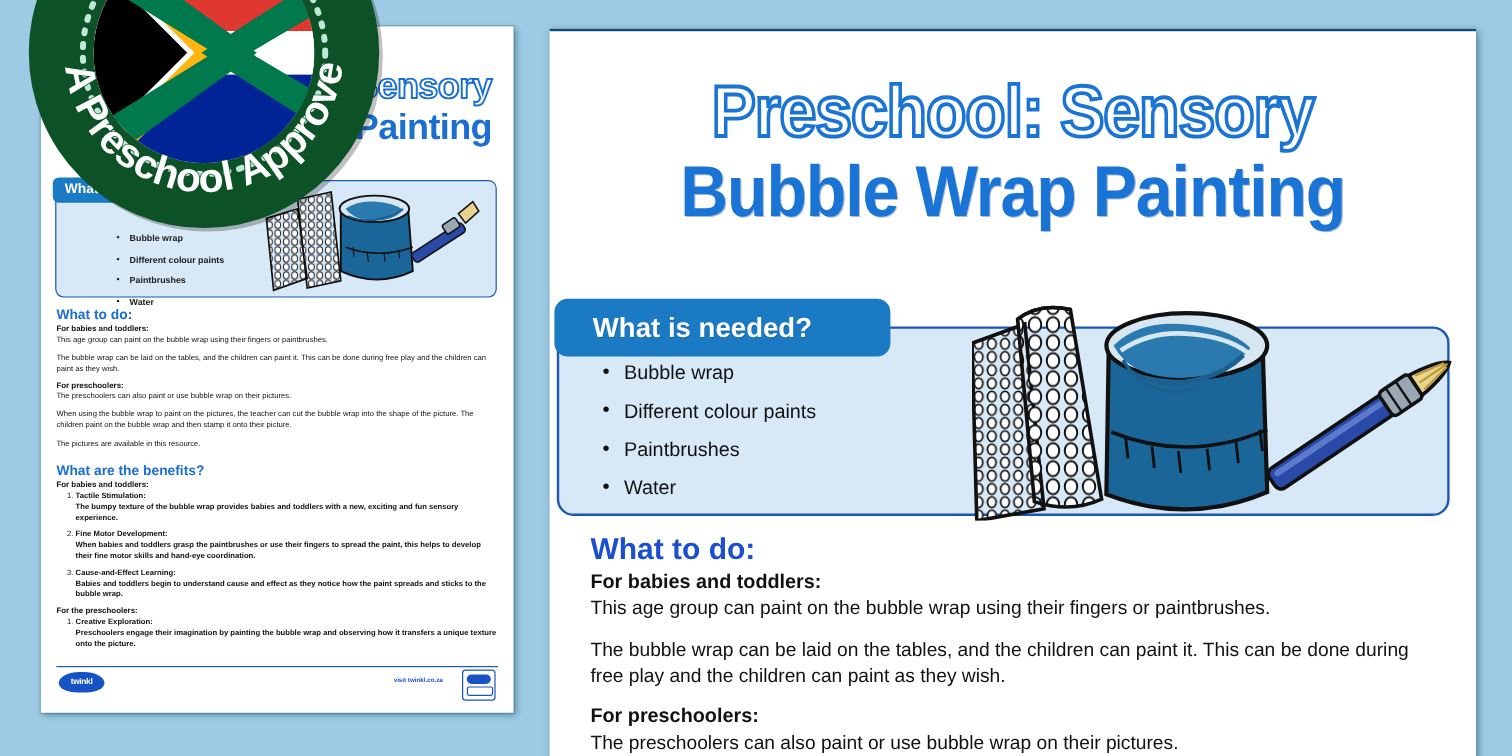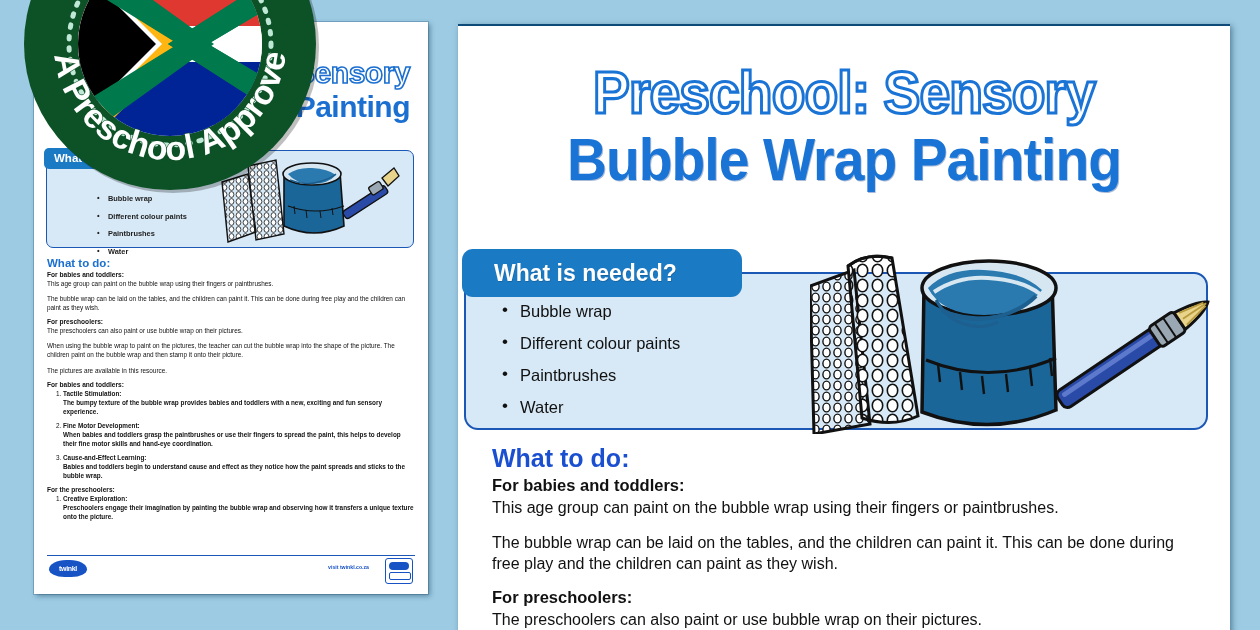--- a/index.html
+++ b/index.html
@@ -344,20 +344,21 @@
     <div class="ld-body">
       <h2 class="sec">What to do:</h2>
       <p class="sub">For babies and toddlers:</p>
       <p class="txt">This age group can paint on the bubble wrap using their fingers or paintbrushes.</p>
       <p class="txt">The bubble wrap can be laid on the tables, and the children can paint it. This can be done during free play and the children can paint as they wish.</p>
       <p class="sub">For preschoolers:</p>
       <p class="txt">The preschoolers can also paint or use bubble wrap on their pictures.</p>
       <p class="txt">When using the bubble wrap to paint on the pictures, the teacher can cut the bubble wrap into the shape of the picture. The children paint on the bubble wrap and then stamp it onto their picture.</p>
       <p class="txt">The pictures are available in this resource.</p>
 
+      <h2 class="sec2">What are the benefits?</h2>
       <p class="sub">For babies and toddlers:</p>
       <ol class="benefits">
         <li>
           <span class="bt">Tactile Stimulation:</span>
           <span class="bd">The bumpy texture of the bubble wrap provides babies and toddlers with a new, exciting and fun sensory experience.</span>
         </li>
         <li>
           <span class="bt">Fine Motor Development:</span>
           <span class="bd">When babies and toddlers grasp the paintbrushes or use their fingers to spread the paint, this helps to develop their fine motor skills and hand-eye coordination.</span>
         </li>

